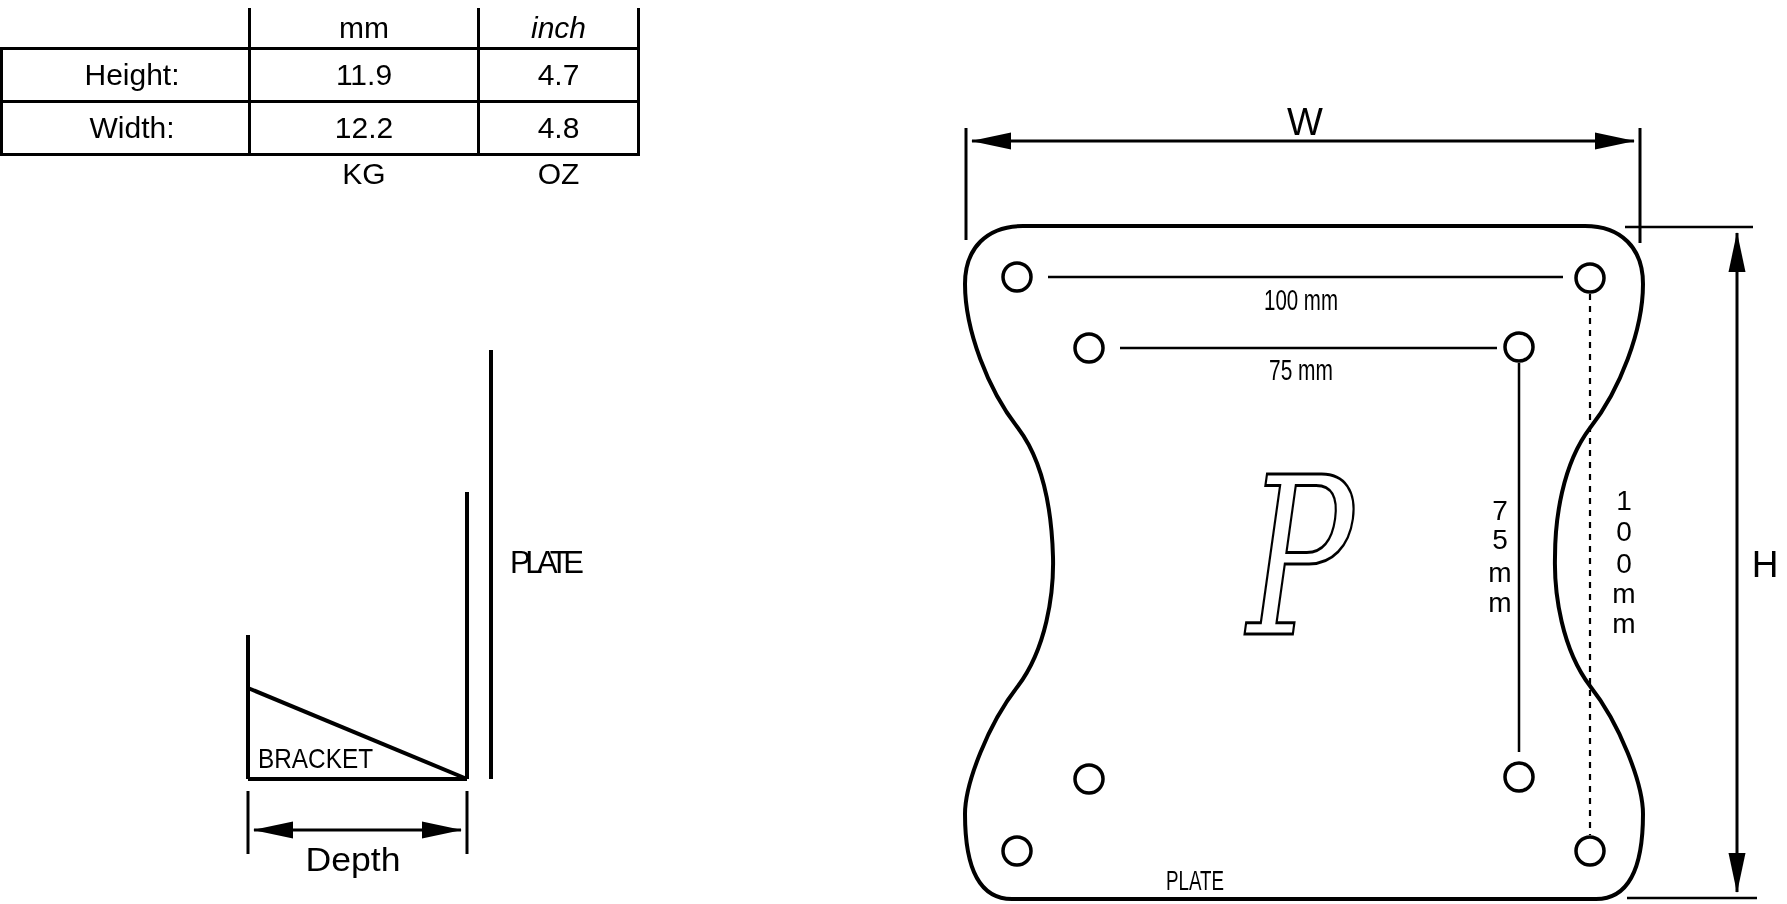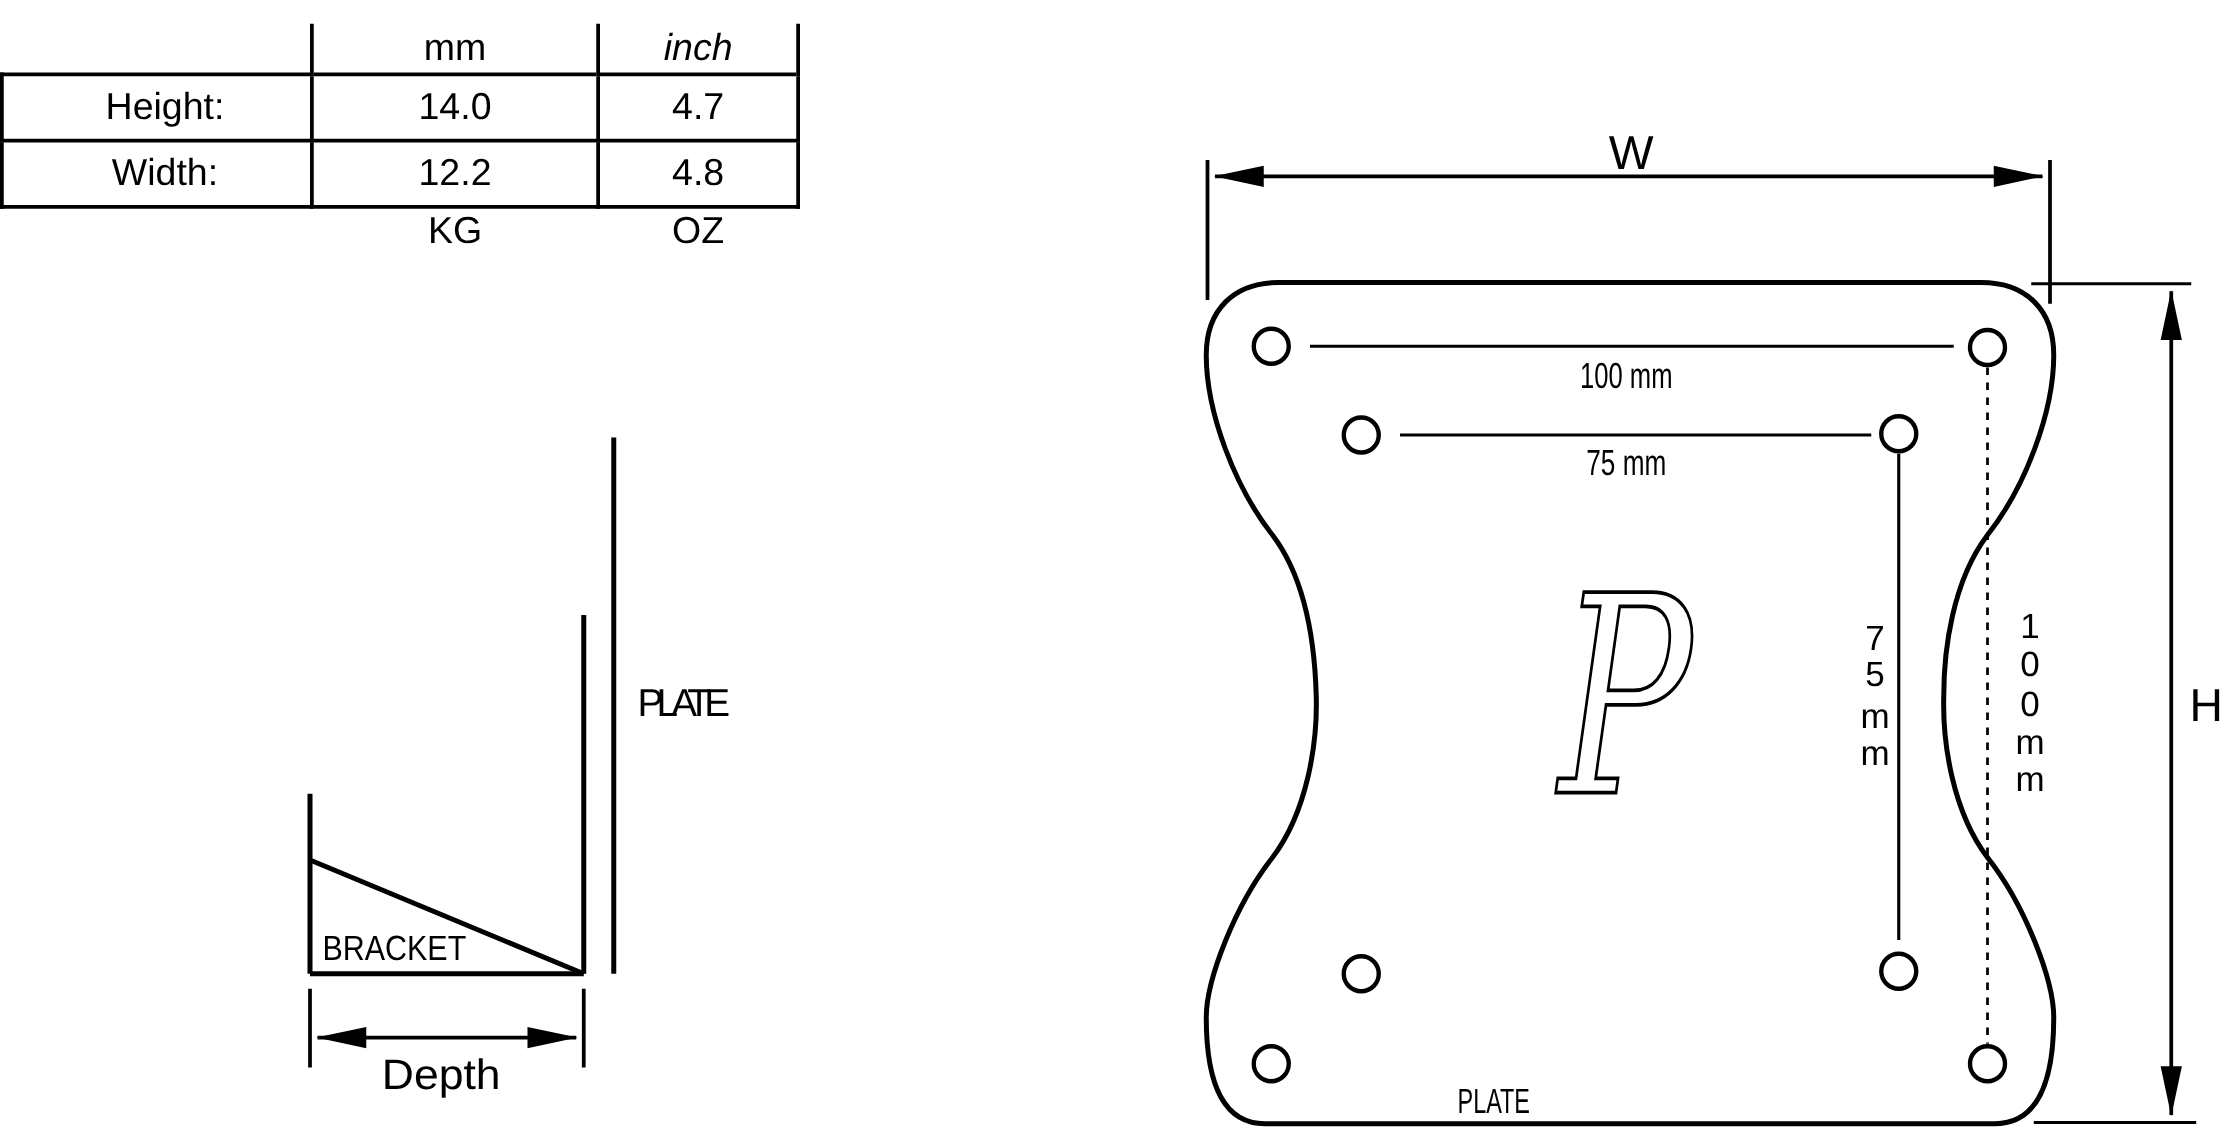--- a/index.html
+++ b/index.html
@@ -15,21 +15,20 @@
   
   #spec-table {
     position: absolute;
     left: 0;
     top: 8px;
     border-collapse: collapse;
     table-layout: fixed;
     width: 637px;
     font-size: 30px;
     line-height: 1;
-    margin-top: 11px;
   }
   #spec-table td, #spec-table th {
     padding: 0;
     font-weight: normal;
     vertical-align: middle;
     overflow: hidden;
     white-space: nowrap;
   }
   #spec-table .hdr-row td { height: 39px; }
   #spec-table .body-row td { height: 50px; border: 3px solid #000; }
@@ -67,21 +66,21 @@
         <col style="width:160px">
     </colgroup>
     <tbody>
         <tr class="hdr-row">
       <td></td>
       <td class="hdr-mm">mm</td>
       <td class="hdr-in">inch</td>
     </tr>
     <tr class="body-row">
       <td class="lbl">Height:</td>
-      <td class="val">14.0</td>
+      <td class="val">11.9</td>
       <td class="val">4.7</td>
     </tr>
     <tr class="body-row">
       <td class="lbl">Width:</td>
       <td class="val">12.2</td>
       <td class="val">4.8</td>
     </tr>
     <tr class="ftr-row">
       <td></td>
       <td class="val">KG</td>

